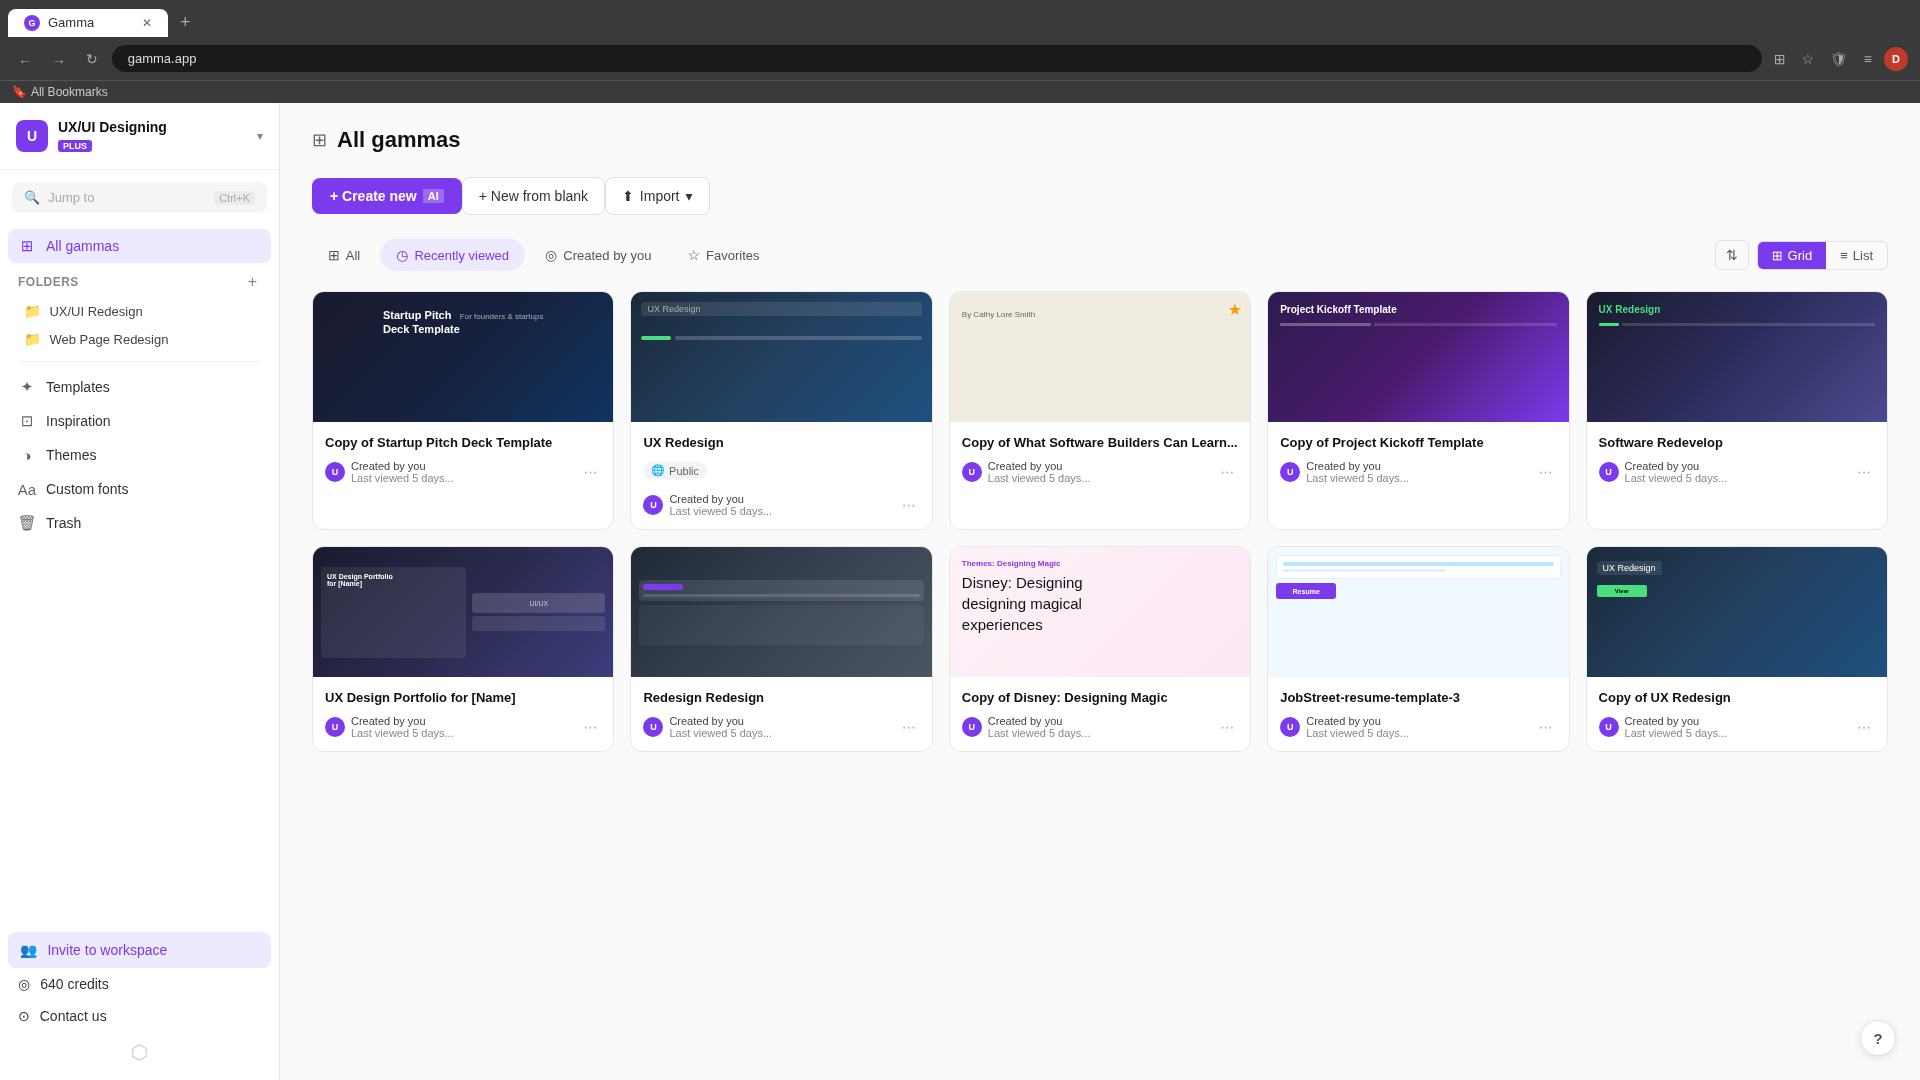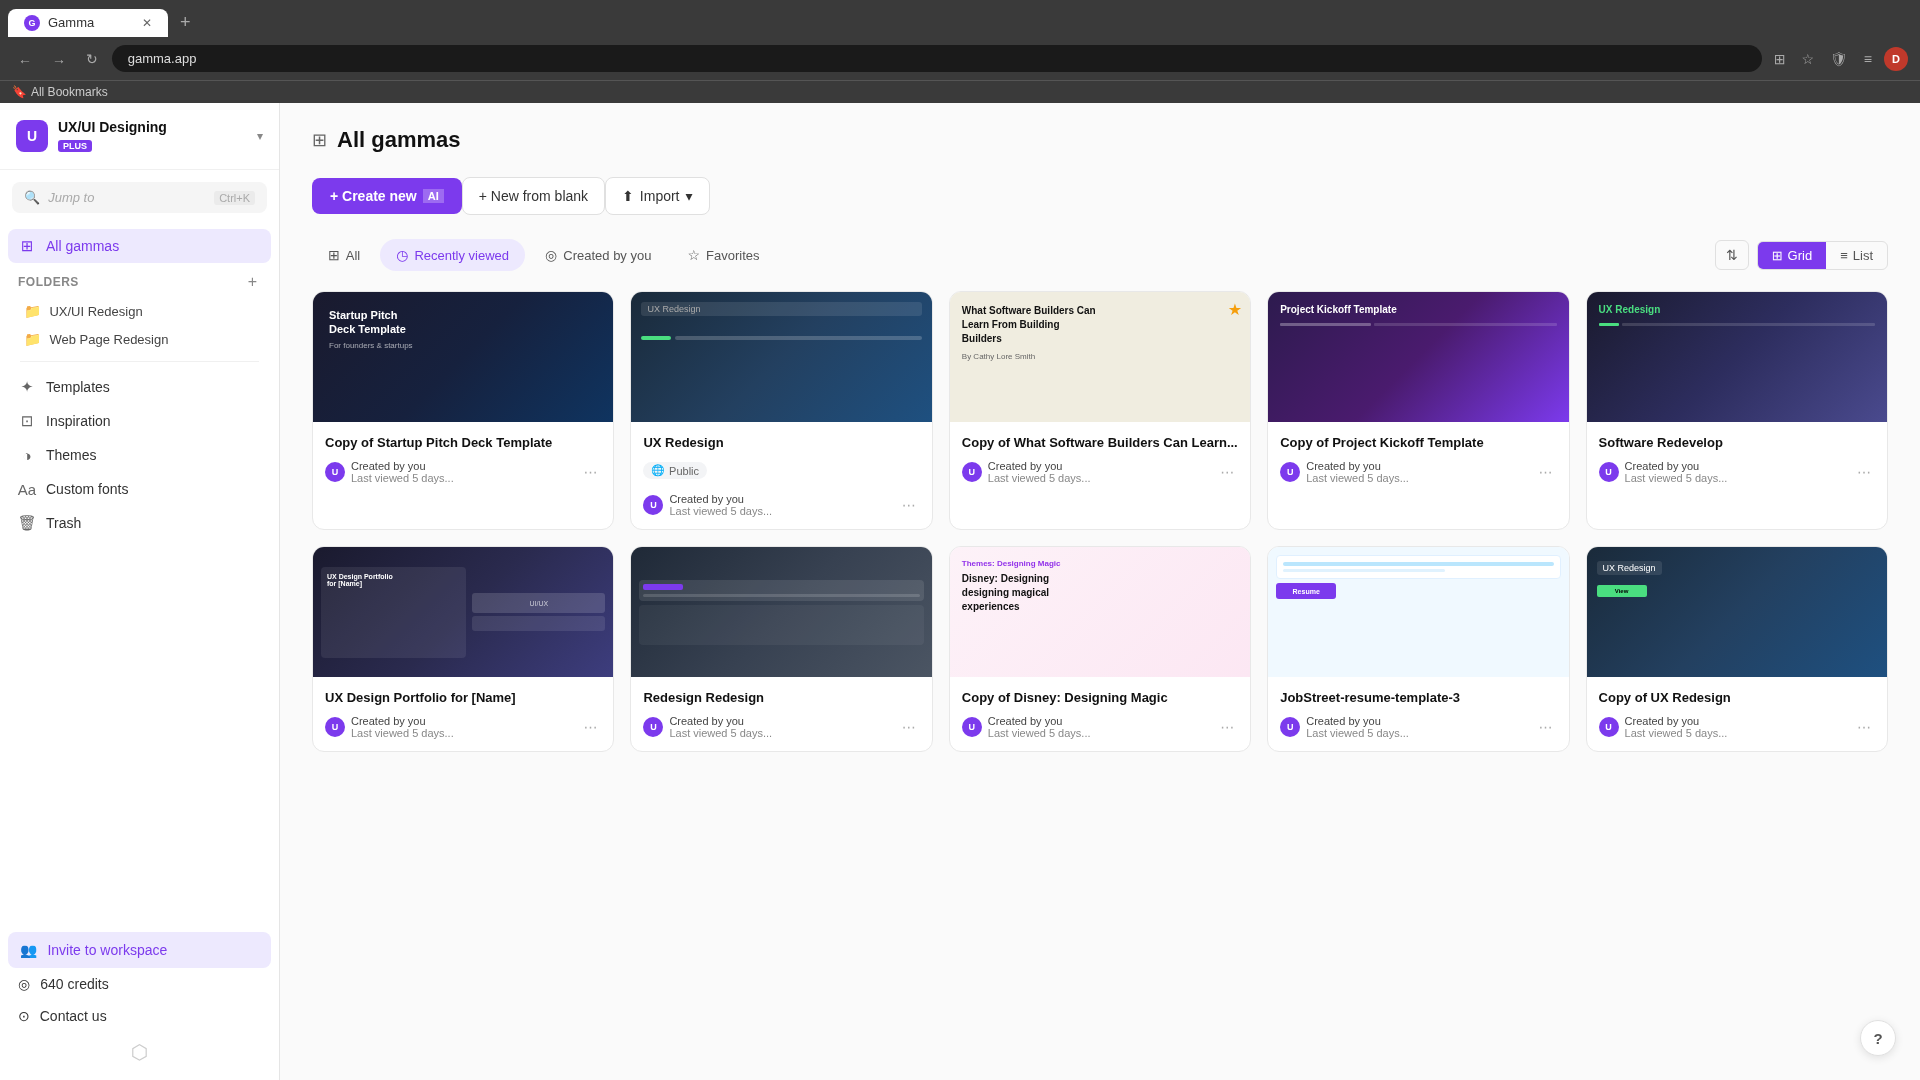--- a/index.html
+++ b/index.html
@@ -89,21 +89,21 @@
     .card-title { font-size: 13px; font-weight: 600; color: #111; margin-bottom: 8px; line-height: 1.4; }
     .card-public-badge { display: inline-flex; align-items: center; gap: 4px; background: #f3f4f6; border-radius: 12px; padding: 2px 8px; font-size: 11px; color: #666; margin-bottom: 8px; }
     .card-meta { display: flex; align-items: center; gap: 6px; margin-top: 6px; }
     .card-avatar { width: 20px; height: 20px; border-radius: 50%; background: #7c3aed; display: flex; align-items: center; justify-content: center; color: white; font-size: 9px; font-weight: bold; flex-shrink: 0; }
     .card-meta-text { font-size: 11px; color: #888; flex: 1; }
     .card-meta-text .created-by { color: #444; font-size: 11px; font-weight: 500; }
     .card-more-btn { color: #aaa; font-size: 14px; cursor: pointer; padding: 2px 4px; }
     .card-star { position: absolute; top: 8px; right: 8px; color: #f59e0b; font-size: 16px; }
 
     
-    .thumb-startup { display: flex; flex-direction: column; justify-content: center; align-items: flex-start; padding: 16px; }
+    .thumb-startup { display: flex; flex-direction: row; justify-content: center; align-items: flex-start; padding: 16px; }
     .thumb-startup .t-title { color: #fff; font-size: 11px; font-weight: bold; line-height: 1.3; }
     .thumb-startup .t-sub { color: rgba(255,255,255,0.6); font-size: 8px; margin-top: 4px; }
     .thumb-ux { display: flex; flex-direction: column; justify-content: flex-start; padding: 10px; }
     .thumb-ux .t-label { color: #fff; font-size: 10px; background: rgba(255,255,255,0.15); padding: 2px 6px; border-radius: 3px; display: inline-block; }
 
     
     .help-btn { position: fixed; bottom: 24px; right: 24px; background: white; border: 1px solid #e0e0e0; border-radius: 50%; width: 36px; height: 36px; display: flex; align-items: center; justify-content: center; cursor: pointer; box-shadow: 0 2px 8px rgba(0,0,0,0.1); color: #555; font-size: 15px; font-weight: bold; }
   </style>
 </head>
 <body>
@@ -145,21 +145,21 @@
       <div class="workspace-avatar">U</div>
       <div class="workspace-info">
         <div class="workspace-name">UX/UI Designing</div>
         <div class="workspace-badge">PLUS</div>
       </div>
       <span class="sidebar-chevron">▾</span>
     </div>
 
     <div class="search-bar">
       <span>🔍</span>
-      <span style="color:#aaa;font-style:italic;">Jump to</span>
+      <span style="color:#aaa;">Jump to</span>
       <span class="search-shortcut">Ctrl+K</span>
     </div>
 
     <div class="sidebar-nav">
       <div class="sidebar-item active">
         <span class="item-icon">⊞</span>
         <span>All gammas</span>
       </div>
 
       <div class="sidebar-section-header">
@@ -320,21 +320,20 @@
             </div>
             <span class="card-more-btn">⋯</span>
           </div>
         </div>
       </div>
 
       <div class="gamma-card">
         <div class="card-thumbnail" style="background:#f0ede0;">
           <span class="card-star">★</span>
           <div style="padding:12px;">
-            <div style="font-size:10px;font-weight:bold;color:#111;line-height:1.4;">What Software Builders Can<br>Learn From Building<br>Builders</div>
             <div style="font-size:8px;color:#666;margin-top:6px;">By Cathy Lore Smith</div>
           </div>
         </div>
         <div class="card-body">
           <div class="card-title">Copy of What Software Builders Can Learn...</div>
           <div class="card-meta">
             <div class="card-avatar">U</div>
             <div class="card-meta-text">
               <div class="created-by">Created by you</div>
               <div>Last viewed 5 days...</div>
@@ -437,21 +436,21 @@
             </div>
             <span class="card-more-btn">⋯</span>
           </div>
         </div>
       </div>
 
       <div class="gamma-card">
         <div class="card-thumbnail" style="background:linear-gradient(135deg,#fdf2f8,#fce7f3);">
           <div style="padding:12px;">
             <div style="font-size:8px;color:#9333ea;font-weight:bold;margin-bottom:4px;">Themes: Designing Magic</div>
-            <div style="font-size:10px;font-weight:bold;color:#111;line-height:1.4;">Disney: Designing<br>designing magical<br>experiences</div>
+            <div style="font-size:15px;font-weight:normal;color:#111;line-height:1.4;">Disney: Designing<br>designing magical<br>experiences</div>
           </div>
         </div>
         <div class="card-body">
           <div class="card-title">Copy of Disney: Designing Magic</div>
           <div class="card-meta">
             <div class="card-avatar">U</div>
             <div class="card-meta-text">
               <div class="created-by">Created by you</div>
               <div>Last viewed 5 days...</div>
             </div>

